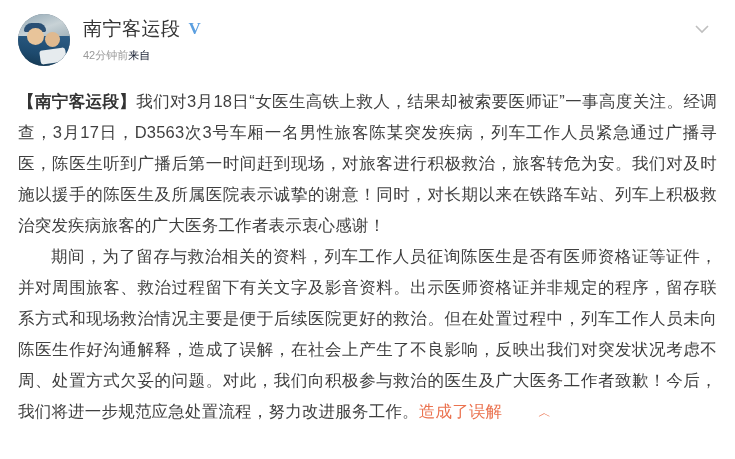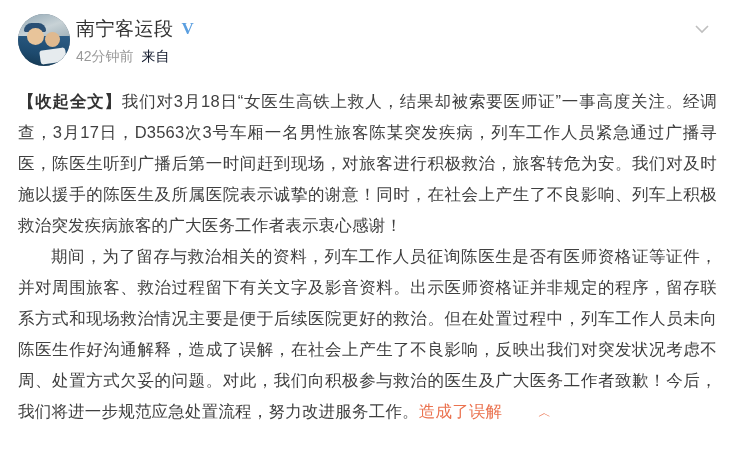--- a/index.html
+++ b/index.html
@@ -68,21 +68,21 @@
   }
   .avatar .av-white {
     position: absolute;
     width: 26px; height: 14px;
     background: #e6ebee;
     left: 22px; bottom: 3px;
     transform: rotate(-8deg);
     border-radius: 3px;
   }
   .name-block {
-    margin-left: 6px;
+    margin-left: 13px;
     padding-top: 2px;
     flex: 1 1 auto;
     min-width: 0;
   }
   .name-row {
     display: flex;
     align-items: center;
     height: 26px;
   }
   .username {
@@ -92,25 +92,24 @@
   }
   .verify-badge {
     margin-left: 8px;
     color: #5b9fe0;
     font-size: 17px;
     font-weight: bold;
     font-family: "Liberation Serif", serif;
   }
   .meta-row {
     margin-top: 6px;
-    font-size: 14px;
+    font-size: 11px;
     color: #999999;
     display: flex;
     align-items: flex-start;
-    gap: 8px;
   }
   .meta-row .src {
     color: #0f172a;
   }
   .chevron {
     flex: 0 0 auto;
     margin-top: 4px;
     margin-right: 4px;
     color: #b9b9b9;
     cursor: pointer;
@@ -173,17 +172,17 @@
     </div>
 
     <div class="chevron">
       <svg width="22" height="22" viewBox="0 0 22 22">
         <polyline points="5,8 11,14 17,8" fill="none" stroke="#bfbfbf" stroke-width="1.6"></polyline>
       </svg>
     </div>
   </div>
 
   <div class="body">
-    <p><span class="bold-lead">【收起全文】</span><span>我们对3月18日“女医生高铁上救人，结果却被索要医师证”一事高度关注。经调查，3月17日，D3563次3号车厢一名男性旅客陈某突发疾病，列车工作人员紧急通过广播寻医，陈医生听到广播后第一时间赶到现场，对旅客进行积极救治，旅客转危为安。我们对及时施以援手的陈医生及所属医院表示诚挚的谢意！同时，在社会上产生了不良影响、列车上积极救治突发疾病旅客的广大医务工作者表示衷心感谢！</span></p>
+    <p><span class="bold-lead">【南宁客运段】</span><span>我们对3月18日“女医生高铁上救人，结果却被索要医师证”一事高度关注。经调查，3月17日，D3563次3号车厢一名男性旅客陈某突发疾病，列车工作人员紧急通过广播寻医，陈医生听到广播后第一时间赶到现场，对旅客进行积极救治，旅客转危为安。我们对及时施以援手的陈医生及所属医院表示诚挚的谢意！同时，对长期以来在铁路车站、列车上积极救治突发疾病旅客的广大医务工作者表示衷心感谢！</span></p>
     <p class="indent"><span>期间，为了留存与救治相关的资料，列车工作人员征询陈医生是否有医师资格证等证件，并对周围旅客、救治过程留下有关文字及影音资料。出示医师资格证并非规定的程序，留存联系方式和现场救治情况主要是便于后续医院更好的救治。但在处置过程中，列车工作人员未向陈医生作好沟通解释，造成了误解，在社会上产生了不良影响，反映出我们对突发状况考虑不周、处置方式欠妥的问题。对此，我们向积极参与救治的医生及广大医务工作者致歉！今后，我们将进一步规范应急处置流程，努力改进服务工作。</span><span class="fold-link"><span>造成了误解</span><span class="caret">︿</span></span></p>
   </div>
 
 </div>
 
 </body></html>

